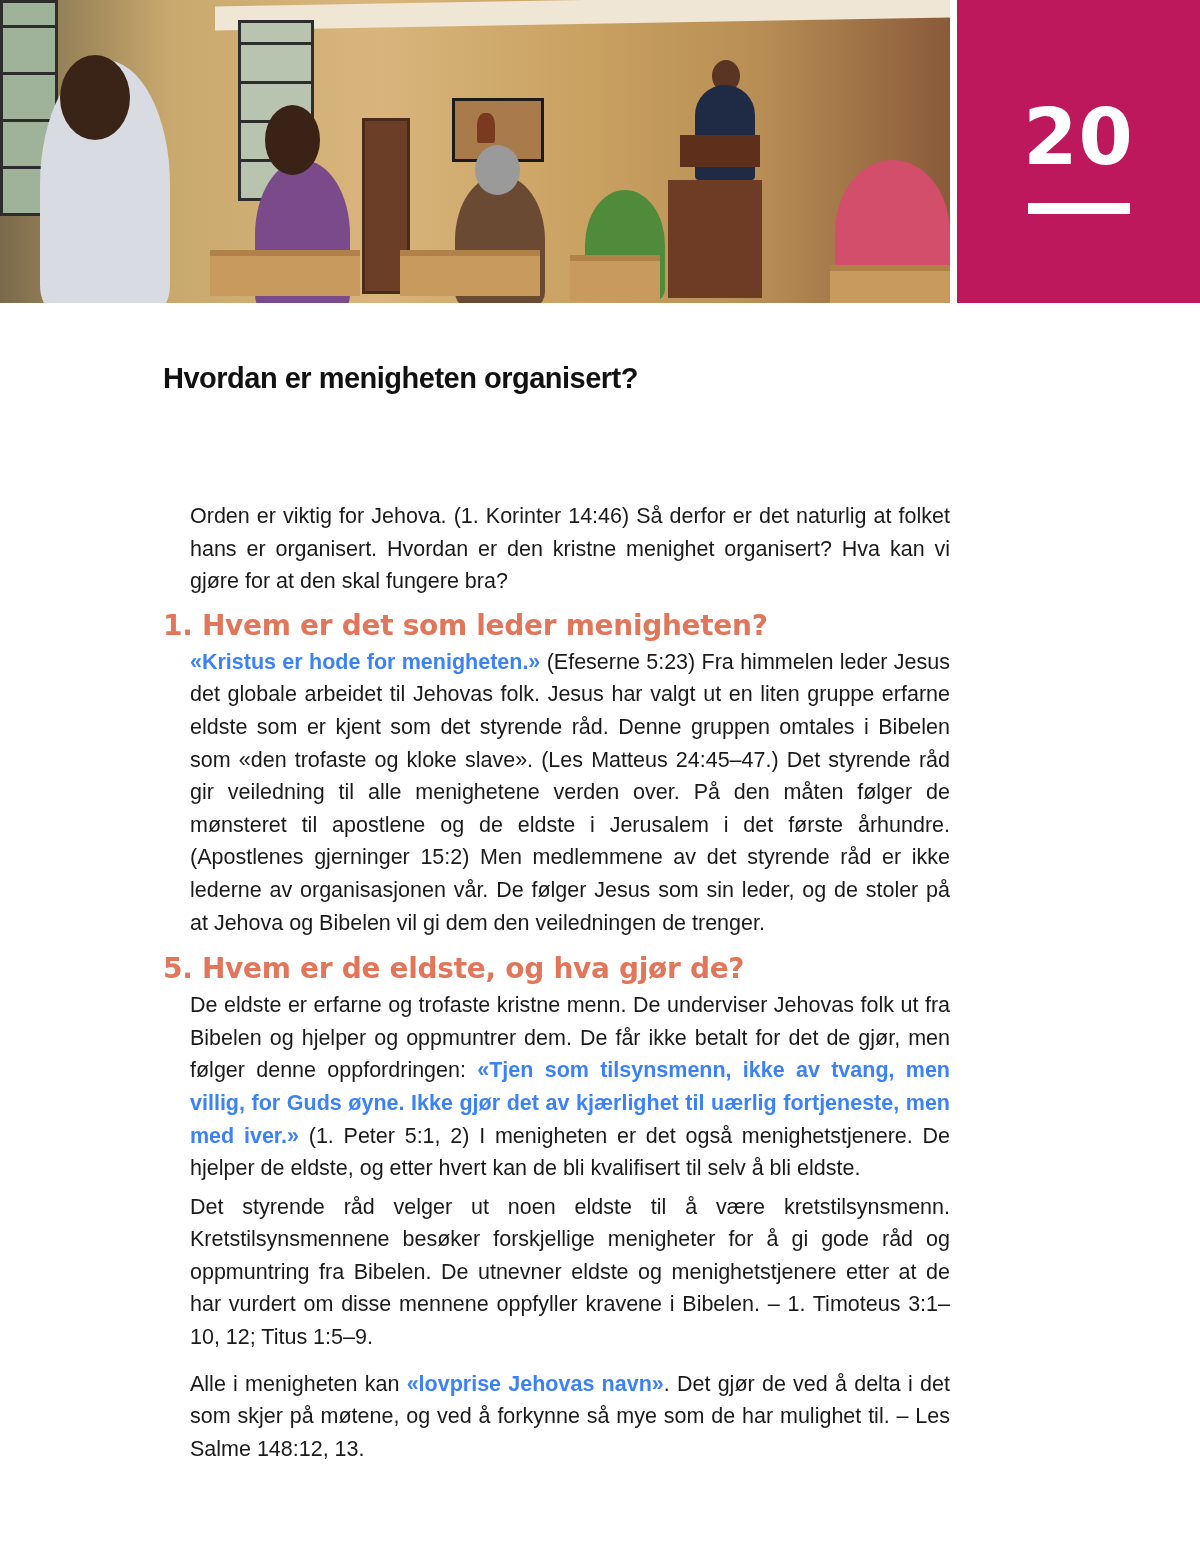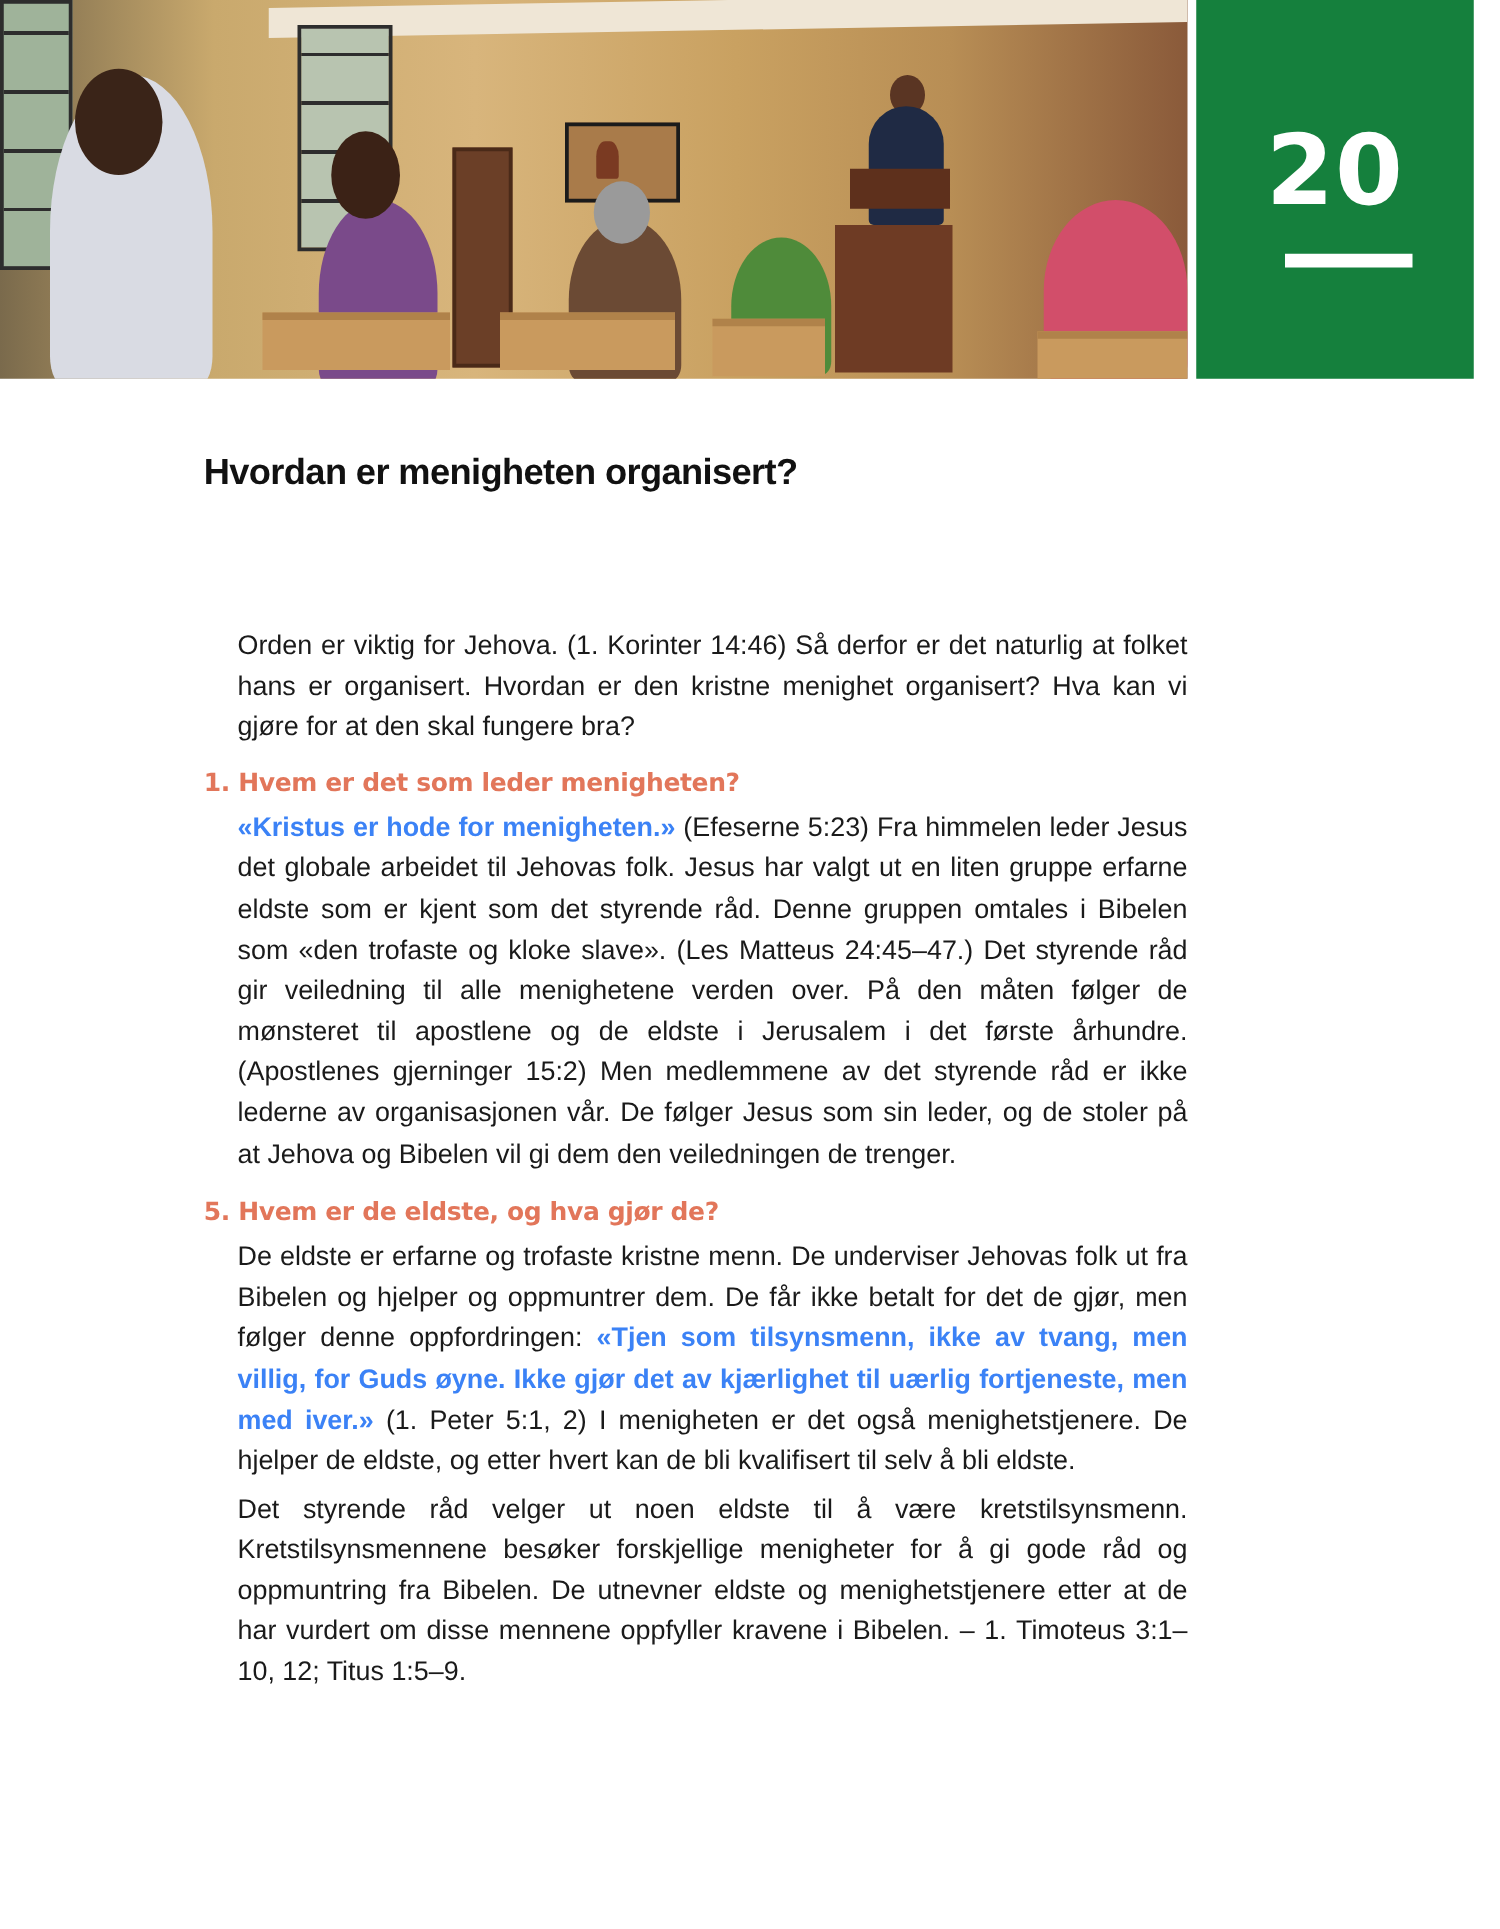--- a/index.html
+++ b/index.html
@@ -19,33 +19,33 @@
   .hero .tv { position: absolute; left: 452px; top: 98px; width: 86px; height: 58px; background: #a97b4a;
               border: 3px solid #1b1b1b; }
   .hero .tv::after { content: ""; position: absolute; left: 22px; top: 12px; width: 18px; height: 30px; background: #7a3a22; border-radius: 40% 40% 10% 10%; }
   .hero .podium { position: absolute; left: 668px; top: 180px; width: 94px; height: 118px; background: #6e3b24; }
   .hero .podium-top { position: absolute; left: 680px; top: 135px; width: 80px; height: 32px; background: #5e301c; }
   .hero .speaker { position: absolute; left: 695px; top: 85px; width: 60px; height: 95px; background: #1f2a44; border-radius: 30px 30px 4px 4px; }
   .hero .speaker-head { position: absolute; left: 712px; top: 60px; width: 28px; height: 32px; background: #5a3523; border-radius: 50%; }
   .hero .person { position: absolute; border-radius: 50% 50% 10% 10%; }
   .hero .bench { position: absolute; background: #c99a5e; height: 40px; border-top: 6px solid #b0824a; }
 
-  .chapter-box { position: absolute; left: 957px; top: 0; width: 222px; height: 303px; background: #15803d; }
+  .chapter-box { position: absolute; left: 957px; top: 0; width: 243px; height: 303px; background: #be185d; }
   .chapter-num { position: absolute; left: 0; right: 0; top: 98px; text-align: center;
                  color: #ffffff; font-family: "DejaVu Sans", sans-serif; font-weight: bold; font-size: 78px; line-height: 1; letter-spacing: 1px; }
   .chapter-rule { position: absolute; left: 71px; top: 203px; width: 102px; height: 11px; background: #ffffff; }
 
   .title { position: absolute; left: 163px; top: 350px; margin: 0; width: 700px;
            font-family: Liberation Sans, sans-serif; font-weight: bold; font-size: 29px; line-height: 56px; color: #111; letter-spacing: -0.5px; }
 
   .content { position: absolute; left: 190px; top: 500px; width: 760px; }
   .intro, .para { font-size: 21.5px; line-height: 32.6px; text-align: justify; margin: 0; color: #1a1a1a; }
   .para + .para { margin-top: 6px; }
   .section { margin-top: 14px; }
-  .section-heading { margin: 0 0 4px -27px; font-family: "DejaVu Sans", sans-serif; font-weight: bold; font-size: 20px; line-height: 32px; color: #e2765a; letter-spacing: -0.3px; }
+  .section-heading { margin: 0 0 4px -27px; font-family: "DejaVu Sans", sans-serif; font-weight: bold; font-size: 28px; line-height: 32px; color: #e2765a; letter-spacing: -0.3px; }
   b { font-weight: bold; color: #3b82f6; }
 </style>
 </head>
 <body>
 
 <div class="hero">
   <div class="ceiling"></div>
   <div class="window w1"></div>
   <div class="window w2"></div>
   <div class="door"></div>
@@ -83,14 +83,15 @@
     <p class="para"><b>«Kristus er hode for menigheten.»</b><span> (Efeserne 5:23) Fra himmelen leder Jesus det globale arbeidet til Jehovas folk. Jesus har valgt ut en liten gruppe erfarne eldste som er kjent som det styrende råd. Denne gruppen omtales i Bibelen som «den trofaste og kloke slave». (Les Matteus 24:45–47.) Det styrende råd gir veiledning til alle menighetene verden over. På den måten følger de mønsteret til apostlene og de eldste i Jerusalem i det første århundre. (Apostlenes gjerninger 15:2) Men medlemmene av det styrende råd er ikke lederne av organisasjonen vår. De følger Jesus som sin leder, og de stoler på at Jehova og Bibelen vil gi dem den veiledningen de trenger.</span></p>
   </div>
 
   <div class="section">
     <h2 class="section-heading">5. Hvem er de eldste, og hva gjør de?</h2>
     <p class="para"><span>De eldste er erfarne og trofaste kristne menn. De underviser Jehovas folk ut fra Bibelen og hjelper og oppmuntrer dem. De får ikke betalt for det de gjør, men følger denne oppfordringen: </span><b>«Tjen som tilsynsmenn, ikke av tvang, men villig, for Guds øyne. Ikke gjør det av kjærlighet til uærlig fortjeneste, men med iver.»</b><span> (1. Peter 5:1, 2) I menigheten er det også menighetstjenere. De hjelper de eldste, og etter hvert kan de bli kvalifisert til selv å bli eldste.</span></p>
     <p class="para">Det styrende råd velger ut noen eldste til å være kretstilsynsmenn. Kretstilsynsmennene besøker forskjellige menigheter for å gi gode råd og oppmuntring fra Bibelen. De utnevner eldste og menighetstjenere etter at de har vurdert om disse mennene oppfyller kravene i Bibelen. – 1. Timoteus 3:1–10, 12; Titus 1:5–9.</p>
   </div>
 
   <div class="section">
+    <p class="para"><span>Alle i menigheten kan </span><b>«lovprise Jehovas navn»</b><span>. Det gjør de ved å delta i det som skjer på møtene, og ved å forkynne så mye som de har mulighet til. – Les Salme 148:12, 13.</span></p>
   </div>
 </div>
 
 </body></html>

